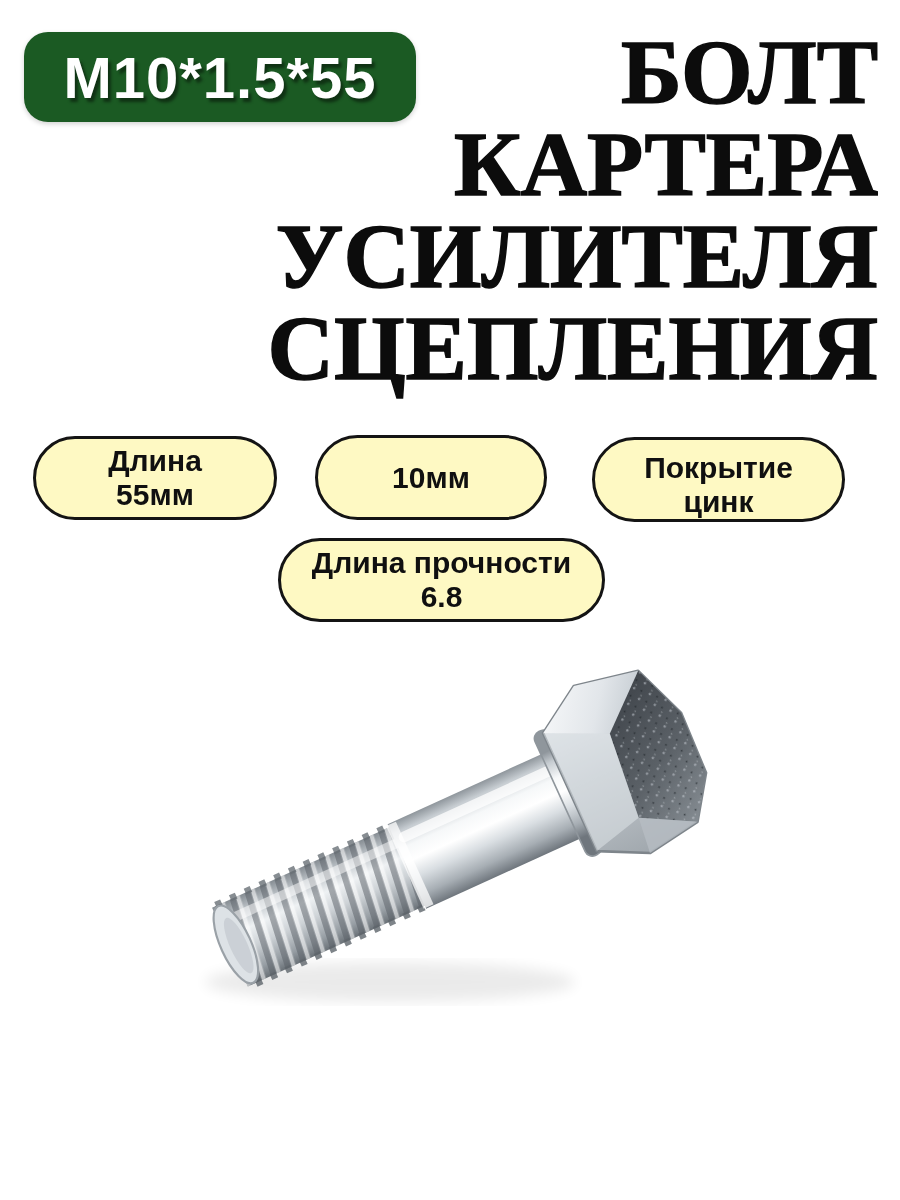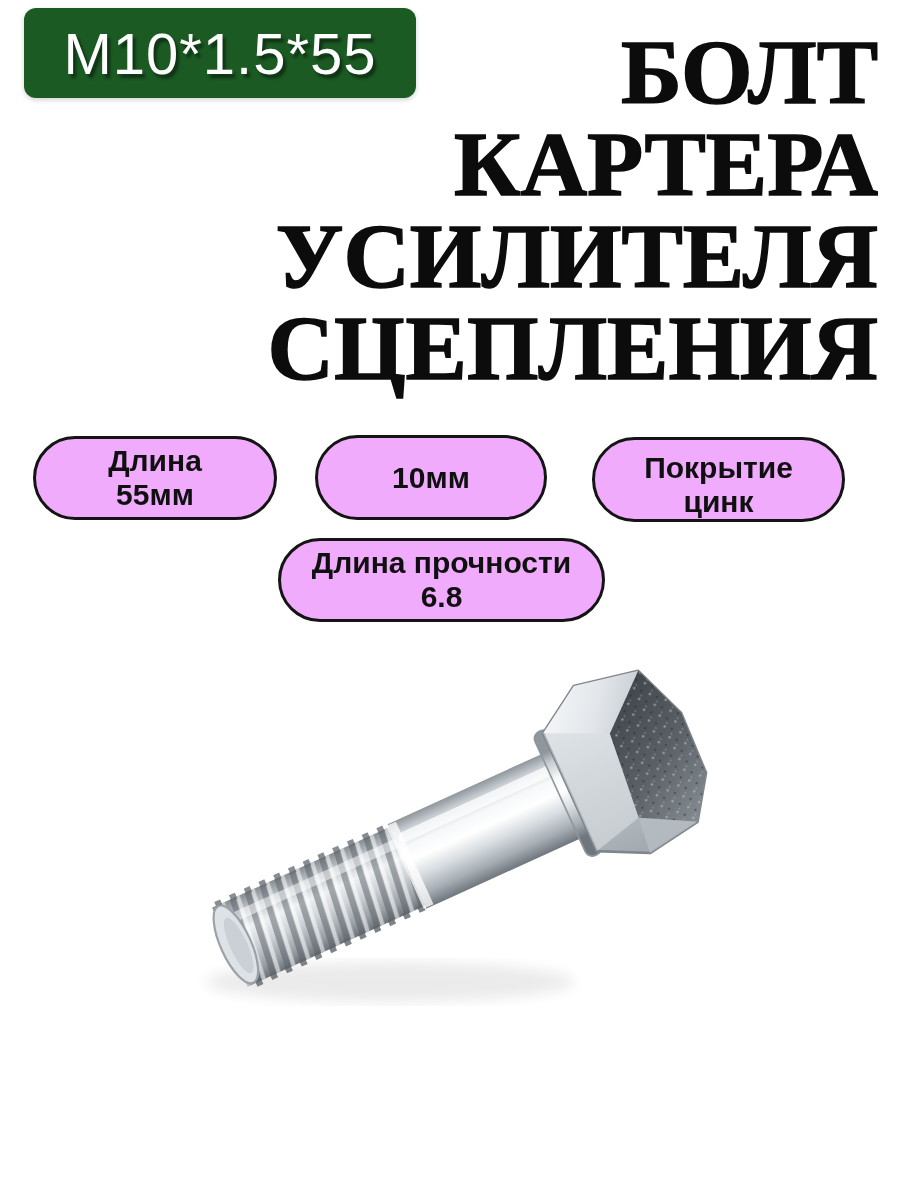--- a/index.html
+++ b/index.html
@@ -4,41 +4,41 @@
 <style>
   html,body{margin:0;padding:0;}
   body{
     width:900px;height:1200px;background:#ffffff;position:relative;overflow:hidden;
     font-family:"Liberation Sans", sans-serif;
   }
   .canvas{position:absolute;inset:0;width:900px;height:1200px;background:#ffffff;}
 
   
   .size-badge{
-    position:absolute;left:24px;top:8px;width:392px;height:90px;
-    background:#1b5a23;border-radius:12px;
+    position:absolute;left:24px;top:32px;width:392px;height:90px;
+    background:#1b5a23;border-radius:24px;
     display:flex;align-items:center;justify-content:center;
-    color:#ffffff;font-size:58px;font-weight:400;letter-spacing:1px;
+    color:#ffffff;font-size:58px;font-weight:700;letter-spacing:1px;
     text-shadow:3px 4px 3px rgba(0,0,0,0.45);
     box-shadow:0 2px 5px rgba(0,0,0,0.18);
   }
 
   
   .title{
     position:absolute;top:26px;right:22px;text-align:right;
     color:#0c0c0c;font-size:92px;line-height:92px;font-weight:800;
     letter-spacing:0px;
     font-family:Liberation Serif, serif;
     -webkit-text-stroke:1.5px #0c0c0c;
   }
 
   
   .pill{
     position:absolute;box-sizing:border-box;
-    border:3px solid #141414;border-radius:46px;background:#f0abfc;
+    border:3px solid #141414;border-radius:46px;background:#fef9c3;
     display:flex;flex-direction:column;align-items:center;justify-content:center;
     font-size:30px;line-height:34px;font-weight:700;color:#101010;text-align:center;
   }
   .pill-0{left:33px;top:436px;width:244px;height:84px;}
   .pill-1{left:315px;top:435px;width:232px;height:85px;}
   .pill-2{left:592px;top:437px;width:253px;height:85px;justify-content:flex-end;}
   .pill-3{left:278px;top:538px;width:327px;height:84px;}
 
   
   .bolt-svg{position:absolute;left:140px;top:630px;width:620px;height:440px;}

